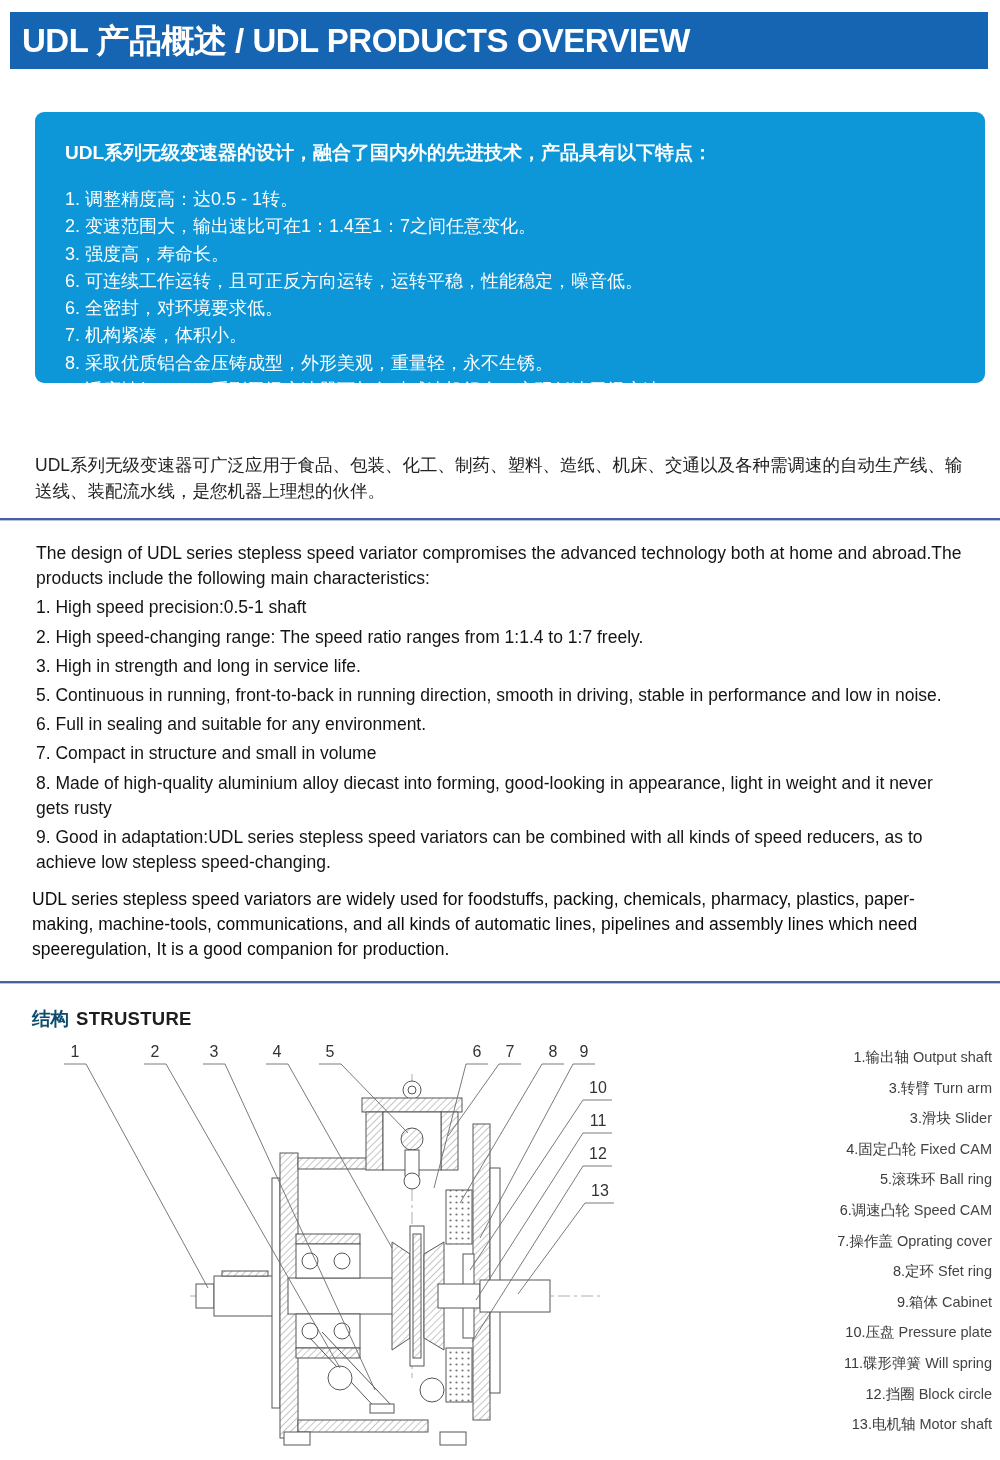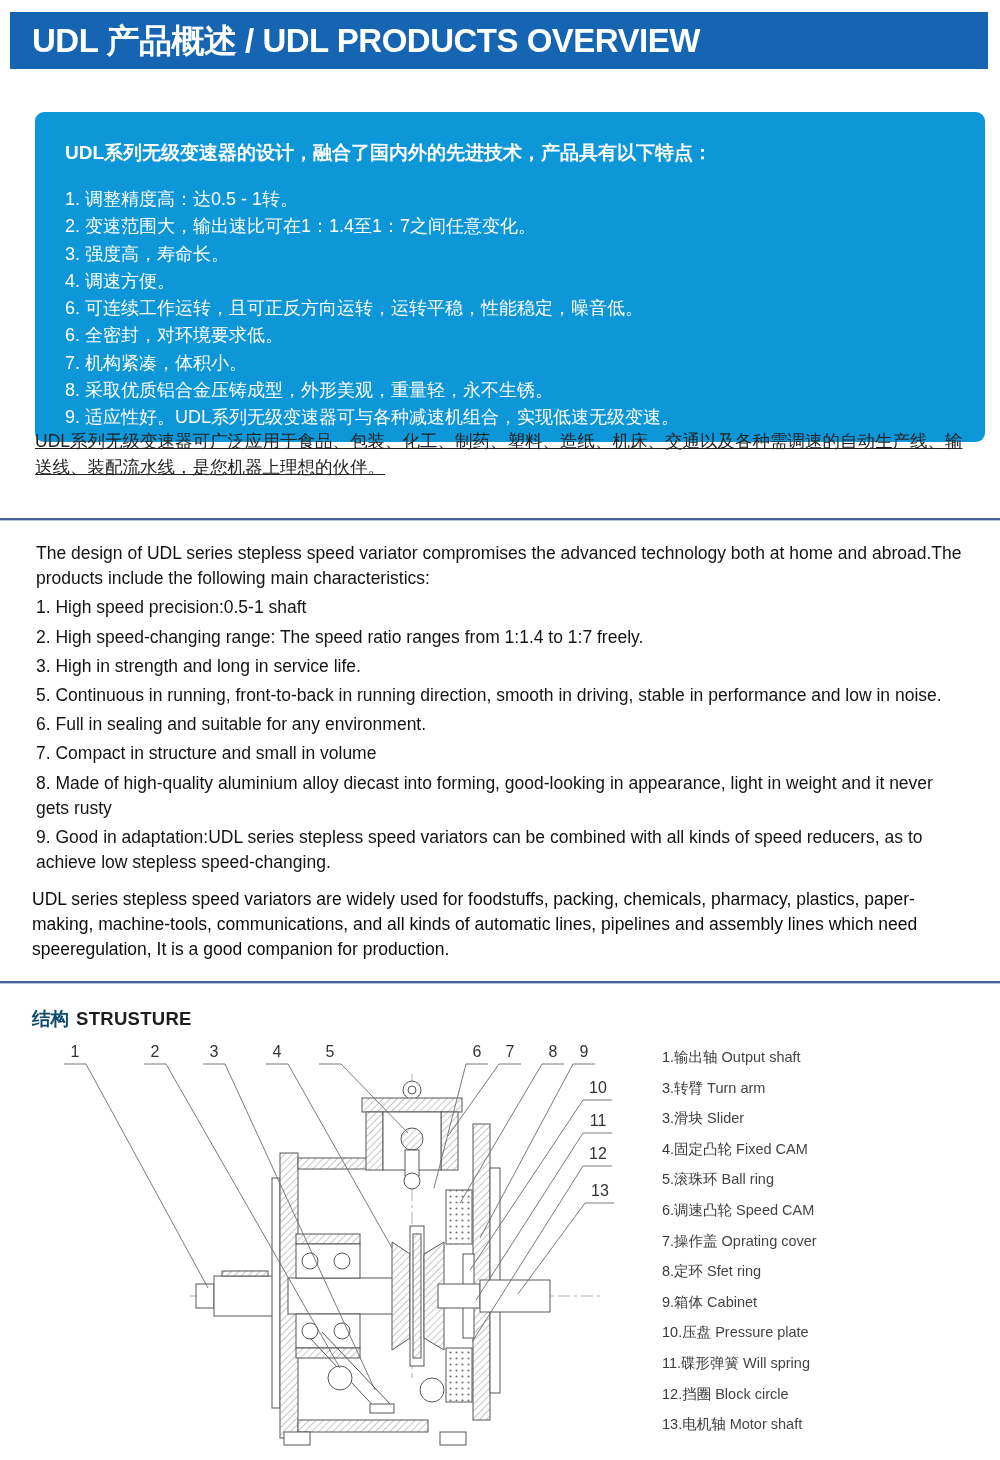--- a/index.html
+++ b/index.html
@@ -7,33 +7,33 @@
   body {
     width:1000px; height:1460px; position:relative;
     background:#ffffff;
     font-family:"Liberation Sans","DejaVu Sans",sans-serif;
     color:#1a1a1a;
   }
   .header-bar {
     position:absolute; left:10px; top:12px; width:978px; height:57px;
     background:#1565b2; color:#fff;
     font-size:33px; font-weight:bold; line-height:57px;
-    padding-left:22px; letter-spacing:-0.5px;
+    padding-left:12px; letter-spacing:-0.5px;
     white-space:nowrap; overflow:hidden;
   }
   .features-box {
-    position:absolute; left:35px; top:112px; width:950px; height:330px;
+    position:absolute; left:35px; top:112px; width:950px; height:271px;
     background:#0d97d8; border-radius:9px; color:#fff;
     padding:28px 30px 0 30px;
   }
   .features-title { font-size:19px; font-weight:bold; margin:0 0 20px 0; }
   .features-list p { margin:0; font-size:18px; line-height:27.3px; }
   .cn-para {
-    position:absolute; left:35px; top:428px; width:935px;
-    font-size:17.5px; line-height:26px; color:#222;text-decoration:underline;
+    position:absolute; left:35px; top:452px; width:935px;
+    font-size:17.5px; line-height:26px; color:#222;
   }
   .divider {
     position:absolute; left:0; width:1000px; height:3px;
     background:#46619c; border-bottom:1px solid #b9c4dc;
   }
   .divider.d1 { top:518px; }
   .divider.d2 { top:981px; }
   .en-section {
     position:absolute; left:32px; top:537px; width:940px;
     font-size:17.5px; line-height:25.2px; color:#141414;
@@ -46,21 +46,21 @@
   .structure-heading {
     position:absolute; left:32px; top:1006px;
     font-size:18.5px; font-weight:bold; white-space:nowrap;
   }
   .structure-heading .cn { color:#0c4a6e; }
   .structure-heading .en { color:#1d1d1d; margin-left:7px; letter-spacing:0.3px; }
   .diagram {
     position:absolute; left:40px; top:1038px; width:620px; height:422px;
   }
   .legend {
-    position:absolute; left:662px; top:1042px; width:330px;
+    position:absolute; left:662px; top:1042px; width:330px;text-align:right;
   }
   .legend-row {
     font-size:14.5px; color:#3a3a3a; height:30.6px; line-height:30.6px;
     white-space:nowrap;
   }
   .legend-row .en { margin-left:4px; color:#444; }
   svg text.callout {
     font-family:"Liberation Sans","DejaVu Sans",sans-serif;
     font-size:16px; fill:#333;
   }
@@ -72,21 +72,20 @@
 <body>
 
 <div class="header-bar">UDL 产品概述 / UDL PRODUCTS OVERVIEW</div>
 
 <div class="features-box">
   <p class="features-title">UDL系列无级变速器的设计，融合了国内外的先进技术，产品具有以下特点：</p>
   <div class="features-list">
     <p>1. 调整精度高：达0.5 - 1转。</p>
     <p>2. 变速范围大，输出速比可在1：1.4至1：7之间任意变化。</p>
     <p>3. 强度高，寿命长。</p>
-    <p>4. 调速方便。</p>
     <p>6. 可连续工作运转，且可正反方向运转，运转平稳，性能稳定，噪音低。</p>
     <p>6. 全密封，对环境要求低。</p>
     <p>7. 机构紧凑，体积小。</p>
     <p>8. 采取优质铝合金压铸成型，外形美观，重量轻，永不生锈。</p>
     <p>9. 适应性好。UDL系列无级变速器可与各种减速机组合，实现低速无级变速。</p>
   </div>
 </div>
 
 <div class="cn-para">UDL系列无级变速器可广泛应用于食品、包装、化工、制药、塑料、造纸、机床、交通以及各种需调速的自动生产线、输送线、装配流水线，是您机器上理想的伙伴。</div>
 

